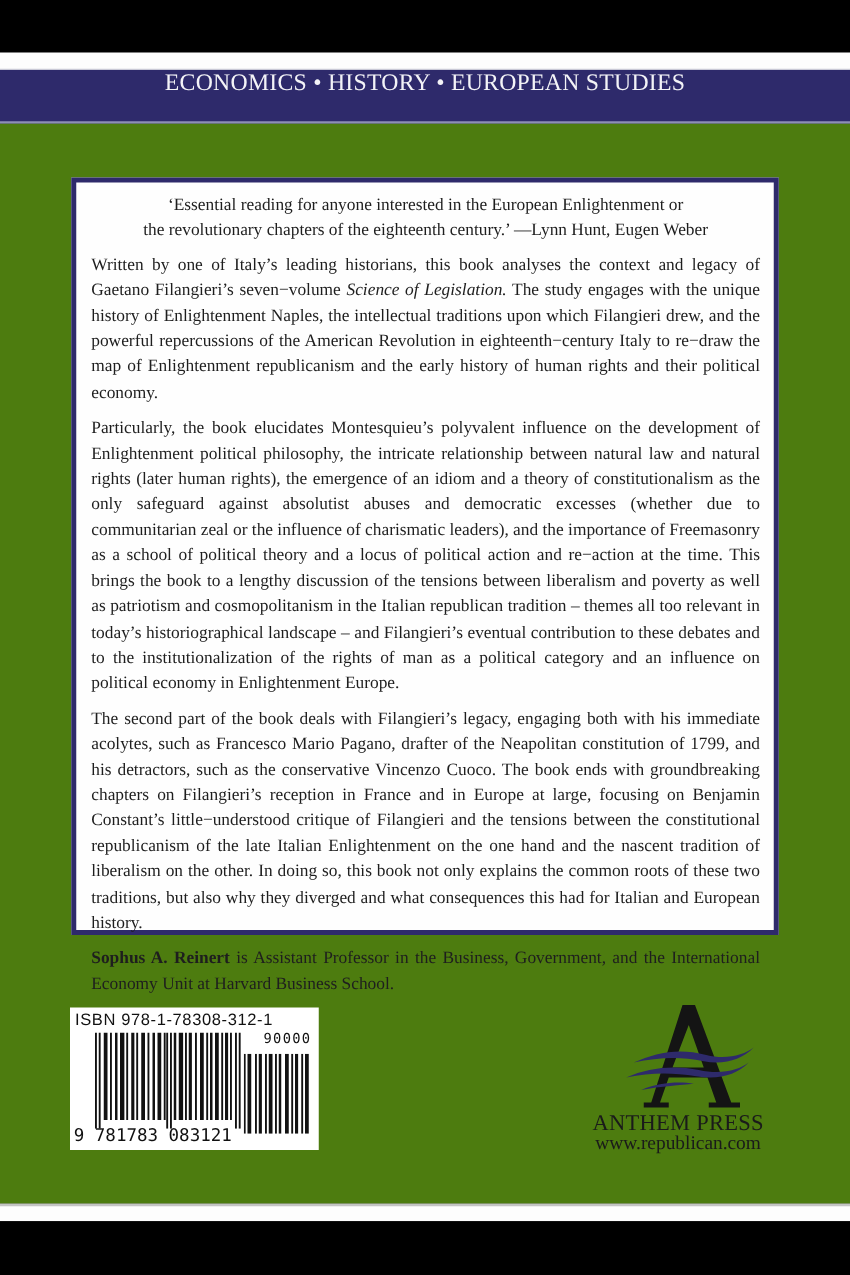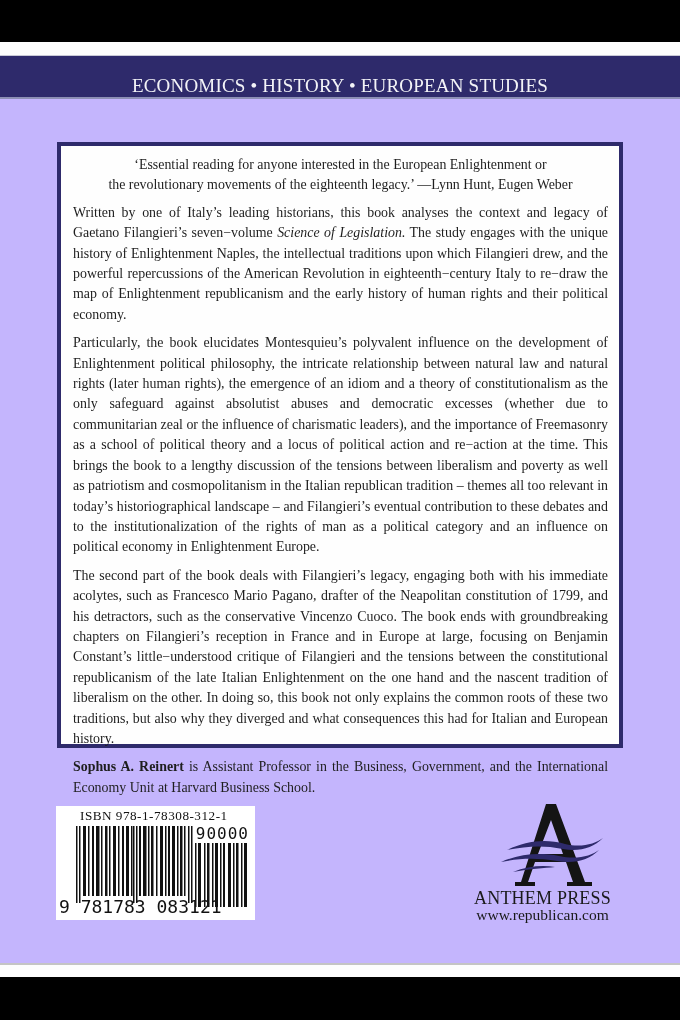--- a/index.html
+++ b/index.html
@@ -5,28 +5,28 @@
     html, body { margin: 0; padding: 0; }
     body {
       width: 680px; height: 1020px; position: relative; overflow: hidden;
       background: #000; font-family: "Liberation Serif", "DejaVu Serif", serif;
     }
     .band-top-black { position: absolute; left: 0; top: 0; width: 680px; height: 42px; background: #000; }
     .band-top-white { position: absolute; left: 0; top: 42px; width: 680px; height: 14px; background: #fdfdfd; border-bottom: 1px solid #c9c9d6; box-sizing: border-box; }
     .series-band {
       position: absolute; left: 0; top: 56px; width: 680px; height: 43px;
       background: #2e2a6b; border-bottom: 2px solid #8d8fb5; box-sizing: border-box;
-      display: flex; align-items: flex-end; justify-content: center;
+      display: flex; align-items: flex-start; justify-content: center;
     }
     .series-band span {
       color: #f3f3f7; font-size: 19px; letter-spacing: 0.2px; white-space: nowrap;
     }
     .cover {
       position: absolute; left: 0; top: 99px; width: 680px; height: 864px;
-      background: #c4b5fd;
+      background: #4d7c0f;
     }
     .band-bottom-white { position: absolute; left: 0; top: 963px; width: 680px; height: 14px; background: #fdfdfd; border-top: 2px solid #c4c4c4; box-sizing: border-box; }
     .band-bottom-black { position: absolute; left: 0; top: 977px; width: 680px; height: 43px; background: #000; }
 
     .panel {
       position: absolute; left: 57px; top: 43px; width: 566px; height: 606px;
       background: #fefefe; border: 4px solid #2e2a6b; box-sizing: border-box;
       padding: 9px 11px 0 12px; color: #1e1e1e;
       font-size: 13.9px; line-height: 20.4px;
     }
@@ -35,30 +35,30 @@
     .para { text-align: justify; margin: 0 0 8px 0; hyphens: none; }
     .para i { font-style: italic; }
     .bio { text-align: justify; margin: 0 0 8px 0; }
     .bio b { font-weight: bold; }
 
     .barcode-box {
       position: absolute; left: 56px; top: 707px; width: 199px; height: 114px;
       background: #fff; box-sizing: border-box;
     }
     .isbn-text {
-      position: absolute; left: 4px; top: 2px; font-family: Liberation Serif, serif;
-      font-size: 13.2px; letter-spacing: 0.5px; color: #111; white-space: nowrap; margin-left: 20px;
+      position: absolute; left: 4px; top: 2px; font-family: Liberation Sans, sans-serif;
+      font-size: 13.2px; letter-spacing: 0.5px; color: #111; white-space: nowrap;
     }
     .price-text {
       position: absolute; right: 6px; top: 18px; font-family: "DejaVu Sans Mono", "Liberation Mono", monospace;
-      font-size: 16px; letter-spacing: 1px; color: #111;
+      font-size: 11px; letter-spacing: 1px; color: #111;
     }
     .ean-digits {
       position: absolute; left: 3px; bottom: 3px; font-family: "DejaVu Sans Mono", "Liberation Mono", monospace;
-      font-size: 18px; color: #111; white-space: pre;
+      font-size: 14px; color: #111; white-space: pre;
     }
     .bars-main { position: absolute; left: 20px; top: 20px; }
     .bars-addon { position: absolute; left: 139px; top: 37px; }
 
     .logo {
       position: absolute; left: 455px; top: 699px; width: 175px; height: 128px;
     }
     .publisher-name {
       position: absolute; left: 0; top: 90px; width: 175px; text-align: center;
       font-size: 18px; color: #1a1a1a; letter-spacing: 0.2px;
@@ -76,21 +76,21 @@
 
 <div class="series-band">
   <span>ECONOMICS • HISTORY • EUROPEAN STUDIES</span>
 </div>
 
 <div class="cover">
 
   <div class="panel">
     <div class="quote">
       <span>‘Essential reading for anyone interested in the European Enlightenment or</span><br>
-      <span>the revolutionary movements of the eighteenth legacy.’ </span><span class="ital">—Lynn Hunt, Eugen Weber</span><br>
+      <span>the revolutionary chapters of the eighteenth century.’ </span><span class="ital">—Lynn Hunt, Eugen Weber</span><br>
     </div>
 
     <p class="para"><span>Written by one of Italy’s leading historians, this book analyses the context and legacy of Gaetano Filangieri’s seven−volume </span><i>Science of Legislation.</i><span> The study engages with the unique history of Enlightenment Naples, the intellectual traditions upon which Filangieri drew, and the powerful repercussions of the American Revolution in eighteenth−century Italy to re−draw the map of Enlightenment republicanism and the early history of human rights and their political economy.</span></p>
 
     <p class="para">Particularly, the book elucidates Montesquieu’s polyvalent influence on the development of Enlightenment political philosophy, the intricate relationship between natural law and natural rights (later human rights), the emergence of an idiom and a theory of constitutionalism as the only safeguard against absolutist abuses and democratic excesses (whether due to communitarian zeal or the influence of charismatic leaders), and the importance of Freemasonry as a school of political theory and a locus of political action and re−action at the time. This brings the book to a lengthy discussion of the tensions between liberalism and poverty as well as patriotism and cosmopolitanism in the Italian republican tradition – themes all too relevant in today’s historiographical landscape – and Filangieri’s eventual contribution to these debates and to the institutionalization of the rights of man as a political category and an influence on political economy in Enlightenment Europe.</p>
 
     <p class="para">The second part of the book deals with Filangieri’s legacy, engaging both with his immediate acolytes, such as Francesco Mario Pagano, drafter of the Neapolitan constitution of 1799, and his detractors, such as the conservative Vincenzo Cuoco. The book ends with groundbreaking chapters on Filangieri’s reception in France and in Europe at large, focusing on Benjamin Constant’s little−understood critique of Filangieri and the tensions between the constitutional republicanism of the late Italian Enlightenment on the one hand and the nascent tradition of liberalism on the other. In doing so, this book not only explains the common roots of these two traditions, but also why they diverged and what consequences this had for Italian and European history.</p>
 
 
     <p class="bio"><b>Sophus A. Reinert</b><span> is Assistant Professor in the Business, Government, and the International Economy Unit at Harvard Business School.</span></p>

